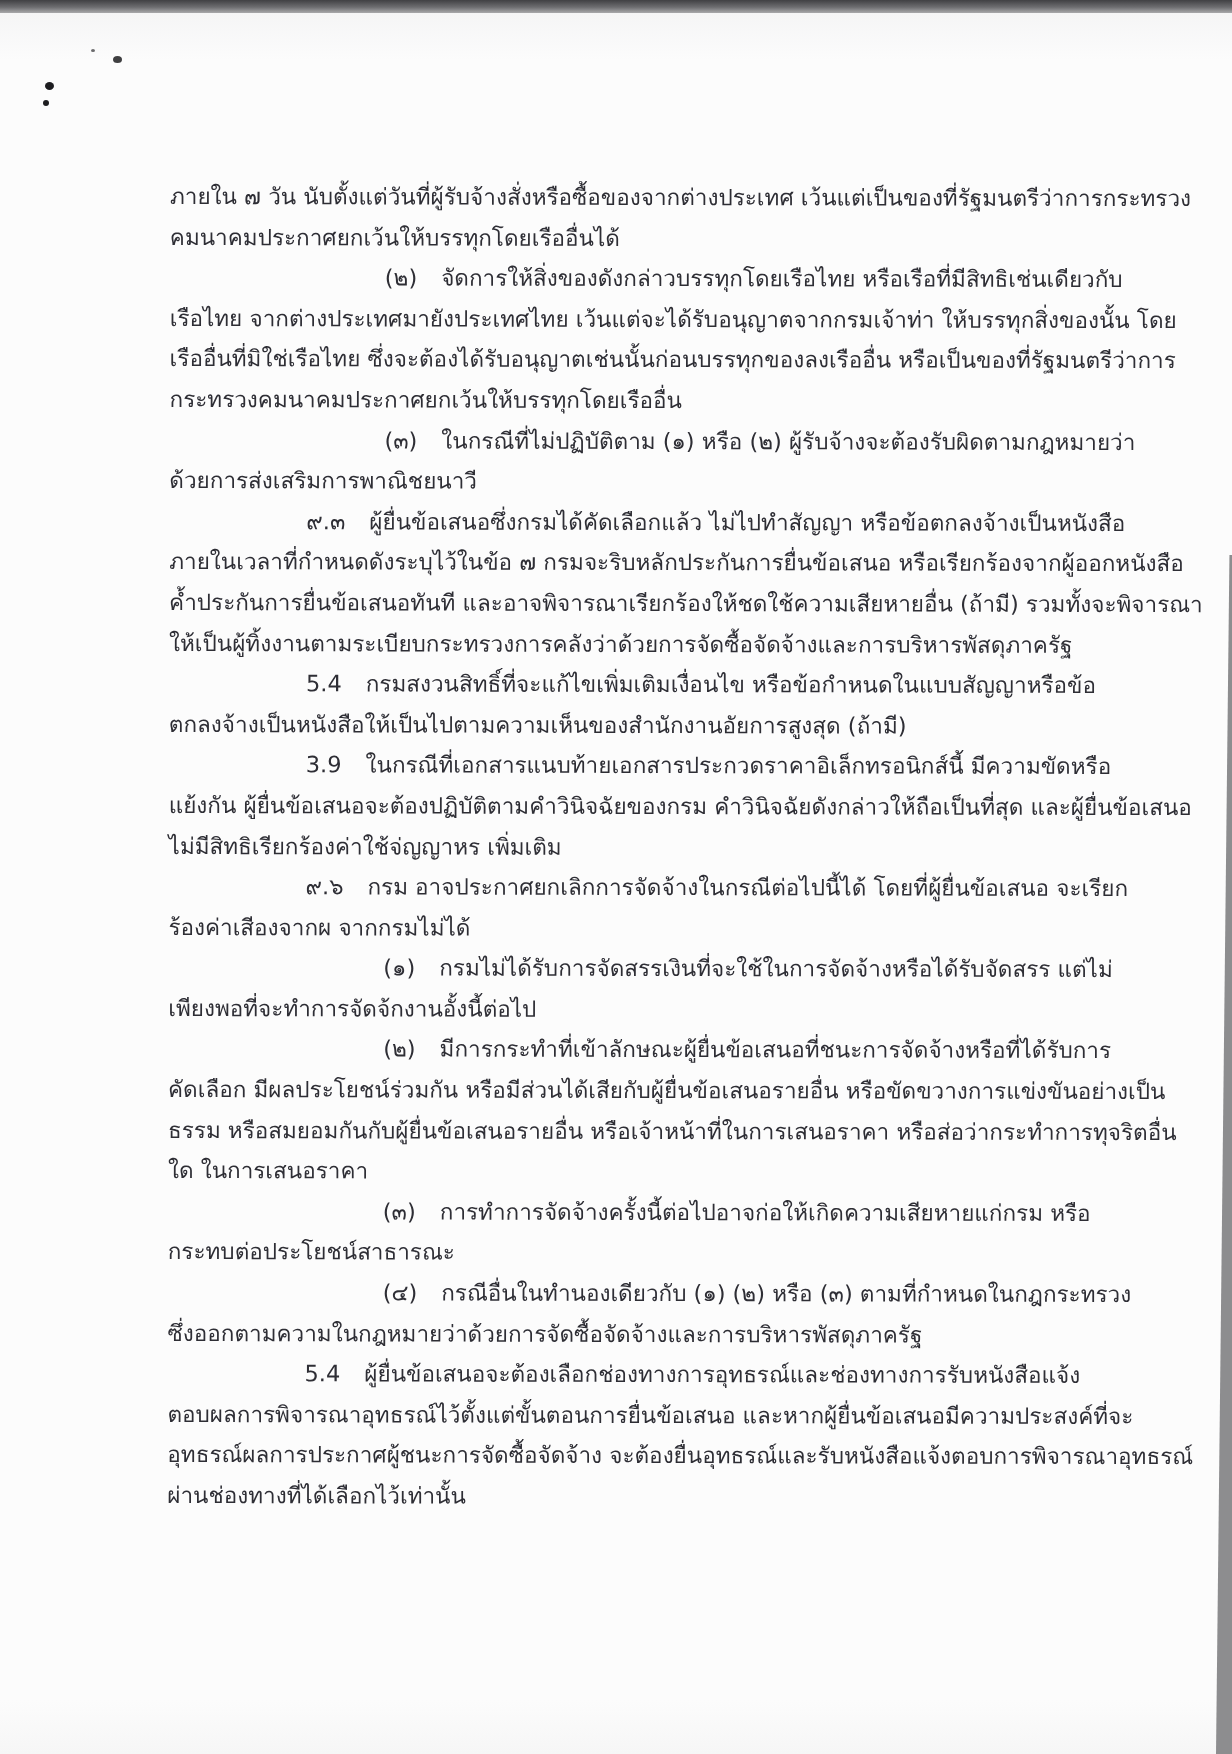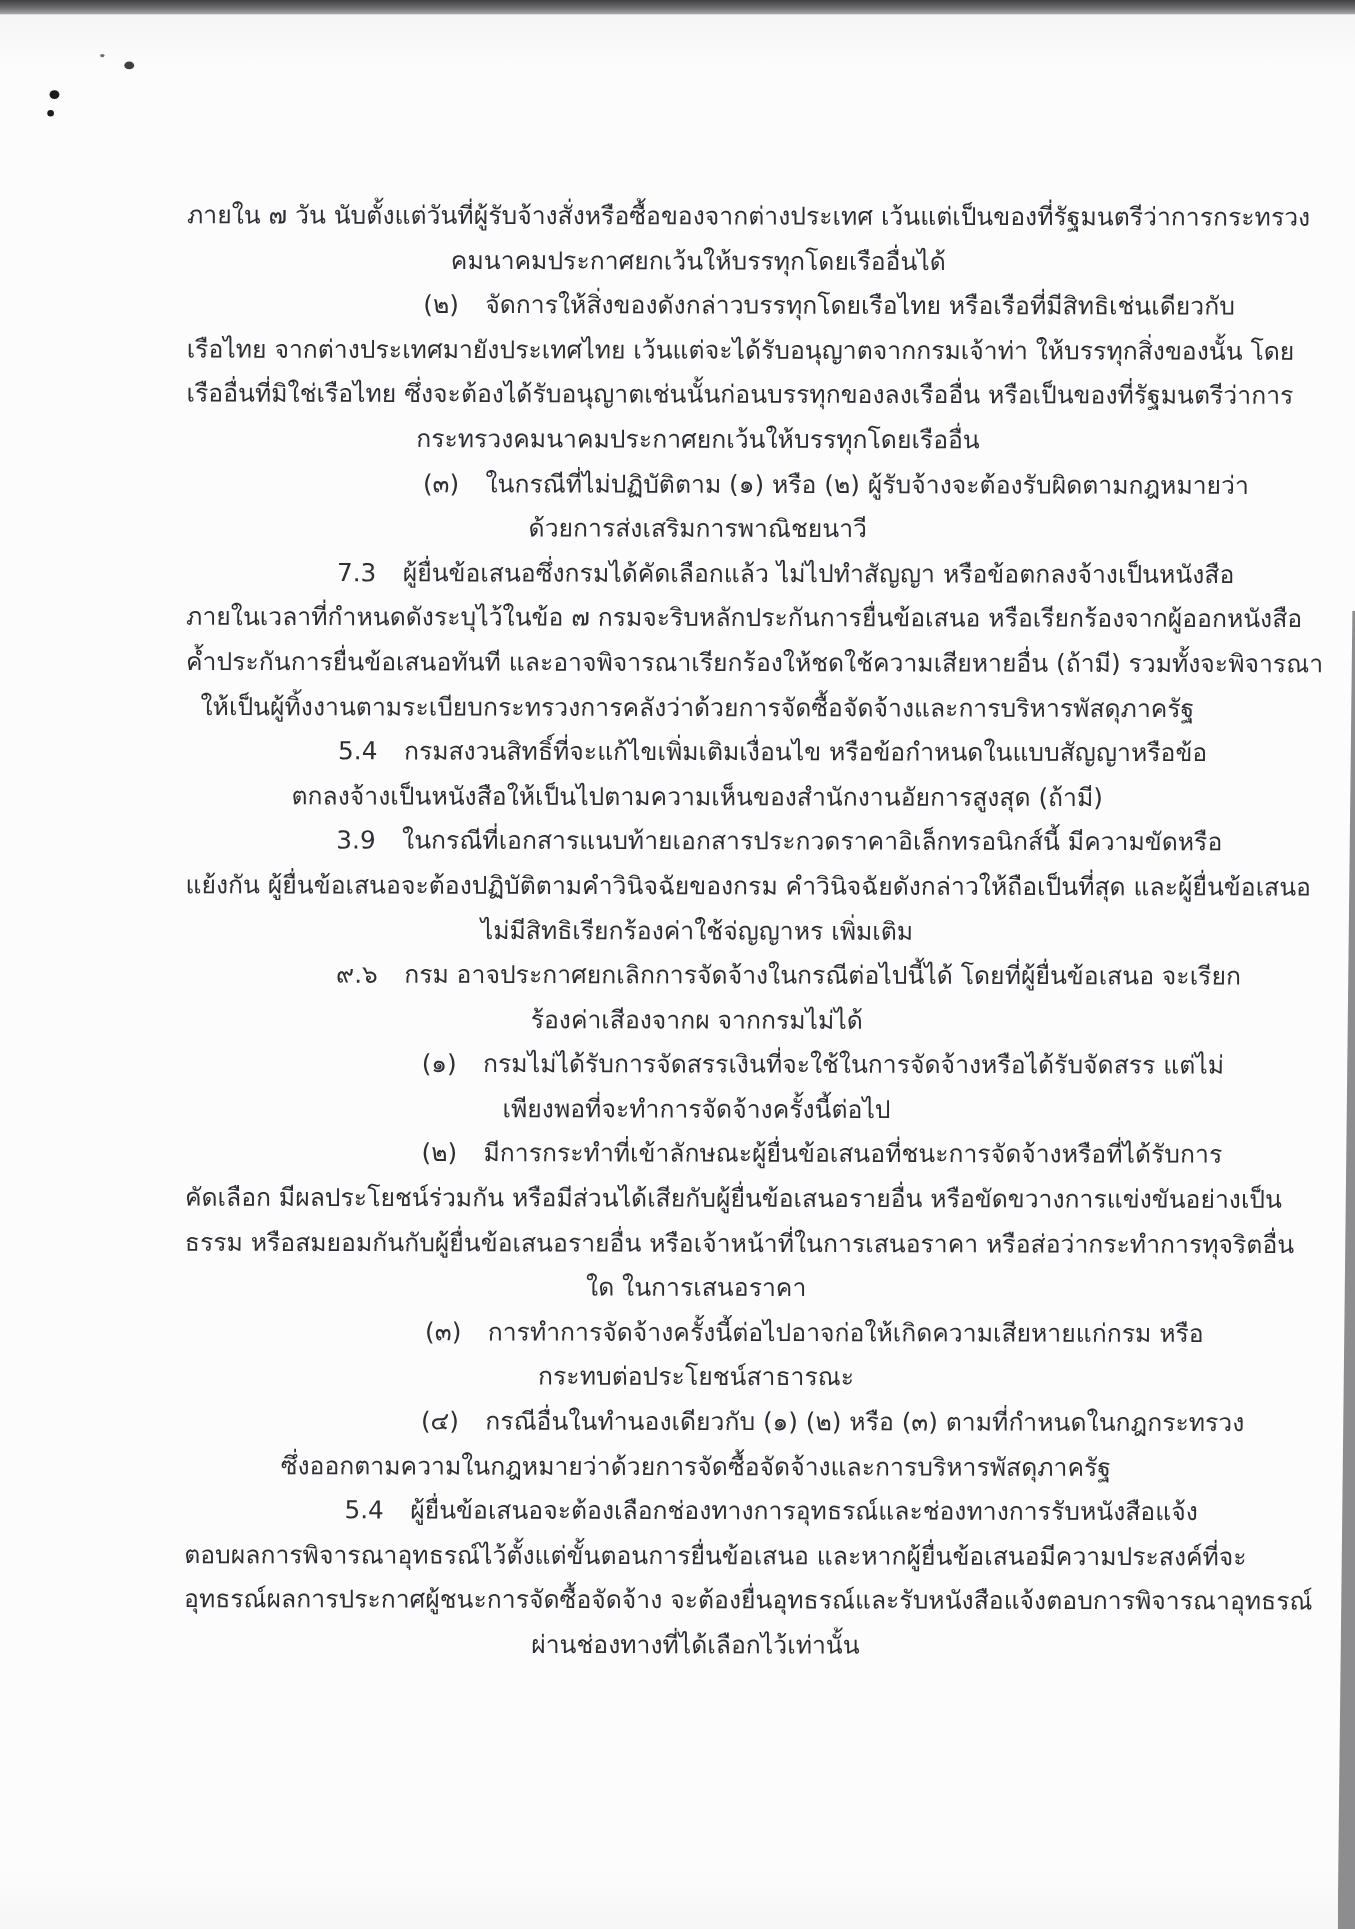--- a/index.html
+++ b/index.html
@@ -6,21 +6,20 @@
   body {
     width: 1232px; height: 1754px;
     background: #e9e9e9;
     font-family: "DejaVu Sans", "Liberation Sans", sans-serif;
   }
   .page {
     position: relative;
     width: 1232px; height: 1754px;
     background: linear-gradient(180deg, #f3f3f4 0px, #fcfcfc 60px, #fcfcfc 1700px, #f6f6f6 1754px);
     overflow: hidden;
-    text-align: center;
   }
   .scan-top-bar {
     position: absolute; top: 0; left: 0; right: 0; height: 13px;
     background: linear-gradient(180deg, #404043 0%, #6d6d70 55%, #a9a9ab 100%);
   }
   .scan-right-wedge {
     position: absolute; right: 0; top: 555px; bottom: 0; width: 16px;
     background: #8d8d8f;
     clip-path: polygon(100% 0, 100% 100%, 0 100%, 84% 0);
   }
@@ -53,33 +52,33 @@
   <div class="ink-dot dot-4"></div>
   <div class="text-block" id="doc-body">
       <div class="line"><span>ภายใน ๗ วัน นับตั้งแต่วันที่ผู้รับจ้างสั่งหรือซื้อของจากต่างประเทศ เว้นแต่เป็นของที่รัฐมนตรีว่าการกระทรวง</span></div>
       <div class="line"><span>คมนาคมประกาศยกเว้นให้บรรทุกโดยเรืออื่นได้</span></div>
       <div class="line ind-2"><span class="item-label">(๒)</span><span>จัดการให้สิ่งของดังกล่าวบรรทุกโดยเรือไทย หรือเรือที่มีสิทธิเช่นเดียวกับ</span></div>
       <div class="line"><span>เรือไทย จากต่างประเทศมายังประเทศไทย เว้นแต่จะได้รับอนุญาตจากกรมเจ้าท่า ให้บรรทุกสิ่งของนั้น โดย</span></div>
       <div class="line"><span>เรืออื่นที่มิใช่เรือไทย ซึ่งจะต้องได้รับอนุญาตเช่นนั้นก่อนบรรทุกของลงเรืออื่น หรือเป็นของที่รัฐมนตรีว่าการ</span></div>
       <div class="line"><span>กระทรวงคมนาคมประกาศยกเว้นให้บรรทุกโดยเรืออื่น</span></div>
       <div class="line ind-2"><span class="item-label">(๓)</span><span>ในกรณีที่ไม่ปฏิบัติตาม (๑) หรือ (๒) ผู้รับจ้างจะต้องรับผิดตามกฎหมายว่า</span></div>
       <div class="line"><span>ด้วยการส่งเสริมการพาณิชยนาวี</span></div>
-      <div class="line ind-1"><span class="item-label">7.3</span><span>ผู้ยื่นข้อเสนอซึ่งกรมได้คัดเลือกแล้ว ไม่ไปทำสัญญา หรือข้อตกลงจ้างเป็นหนังสือ</span></div>
+      <div class="line ind-1"><span class="item-label">๙.๓</span><span>ผู้ยื่นข้อเสนอซึ่งกรมได้คัดเลือกแล้ว ไม่ไปทำสัญญา หรือข้อตกลงจ้างเป็นหนังสือ</span></div>
       <div class="line"><span>ภายในเวลาที่กำหนดดังระบุไว้ในข้อ ๗ กรมจะริบหลักประกันการยื่นข้อเสนอ หรือเรียกร้องจากผู้ออกหนังสือ</span></div>
       <div class="line"><span>ค้ำประกันการยื่นข้อเสนอทันที และอาจพิจารณาเรียกร้องให้ชดใช้ความเสียหายอื่น (ถ้ามี) รวมทั้งจะพิจารณา</span></div>
       <div class="line"><span>ให้เป็นผู้ทิ้งงานตามระเบียบกระทรวงการคลังว่าด้วยการจัดซื้อจัดจ้างและการบริหารพัสดุภาครัฐ</span></div>
       <div class="line ind-1"><span class="item-label">5.4</span><span>กรมสงวนสิทธิ์ที่จะแก้ไขเพิ่มเติมเงื่อนไข หรือข้อกำหนดในแบบสัญญาหรือข้อ</span></div>
       <div class="line"><span>ตกลงจ้างเป็นหนังสือให้เป็นไปตามความเห็นของสำนักงานอัยการสูงสุด (ถ้ามี)</span></div>
       <div class="line ind-1"><span class="item-label">3.9</span><span>ในกรณีที่เอกสารแนบท้ายเอกสารประกวดราคาอิเล็กทรอนิกส์นี้ มีความขัดหรือ</span></div>
       <div class="line"><span>แย้งกัน ผู้ยื่นข้อเสนอจะต้องปฏิบัติตามคำวินิจฉัยของกรม คำวินิจฉัยดังกล่าวให้ถือเป็นที่สุด และผู้ยื่นข้อเสนอ</span></div>
       <div class="line"><span>ไม่มีสิทธิเรียกร้องค่าใช้จ่ญญาหร เพิ่มเติม</span></div>
       <div class="line ind-1"><span class="item-label">๙.๖</span><span>กรม อาจประกาศยกเลิกการจัดจ้างในกรณีต่อไปนี้ได้ โดยที่ผู้ยื่นข้อเสนอ จะเรียก</span></div>
       <div class="line"><span>ร้องค่าเสีองจากผ จากกรมไม่ได้</span></div>
       <div class="line ind-2"><span class="item-label">(๑)</span><span>กรมไม่ได้รับการจัดสรรเงินที่จะใช้ในการจัดจ้างหรือได้รับจัดสรร แต่ไม่</span></div>
-      <div class="line"><span>เพียงพอที่จะทำการจัดจ้างครั้งนี้ต่อไป</span></div>
+      <div class="line"><span>เพียงพอที่จะทำการจัดจ้กงานอั้งนี้ต่อไป</span></div>
       <div class="line ind-2"><span class="item-label">(๒)</span><span>มีการกระทำที่เข้าลักษณะผู้ยื่นข้อเสนอที่ชนะการจัดจ้างหรือที่ได้รับการ</span></div>
       <div class="line"><span>คัดเลือก มีผลประโยชน์ร่วมกัน หรือมีส่วนได้เสียกับผู้ยื่นข้อเสนอรายอื่น หรือขัดขวางการแข่งขันอย่างเป็น</span></div>
       <div class="line"><span>ธรรม หรือสมยอมกันกับผู้ยื่นข้อเสนอรายอื่น หรือเจ้าหน้าที่ในการเสนอราคา หรือส่อว่ากระทำการทุจริตอื่น</span></div>
       <div class="line"><span>ใด ในการเสนอราคา</span></div>
       <div class="line ind-2"><span class="item-label">(๓)</span><span>การทำการจัดจ้างครั้งนี้ต่อไปอาจก่อให้เกิดความเสียหายแก่กรม หรือ</span></div>
       <div class="line"><span>กระทบต่อประโยชน์สาธารณะ</span></div>
       <div class="line ind-2"><span class="item-label">(๔)</span><span>กรณีอื่นในทำนองเดียวกับ (๑) (๒) หรือ (๓) ตามที่กำหนดในกฎกระทรวง</span></div>
       <div class="line"><span>ซึ่งออกตามความในกฎหมายว่าด้วยการจัดซื้อจัดจ้างและการบริหารพัสดุภาครัฐ</span></div>
       <div class="line ind-1"><span class="item-label">5.4</span><span>ผู้ยื่นข้อเสนอจะต้องเลือกช่องทางการอุทธรณ์และช่องทางการรับหนังสือแจ้ง</span></div>
       <div class="line"><span>ตอบผลการพิจารณาอุทธรณ์ไว้ตั้งแต่ขั้นตอนการยื่นข้อเสนอ และหากผู้ยื่นข้อเสนอมีความประสงค์ที่จะ</span></div>

